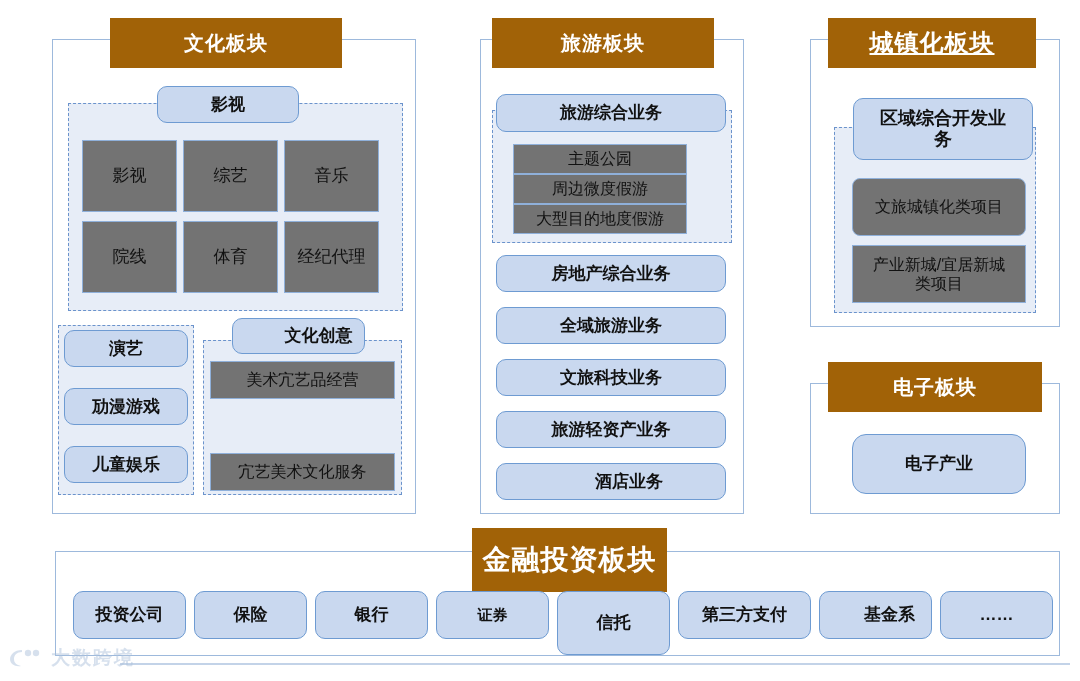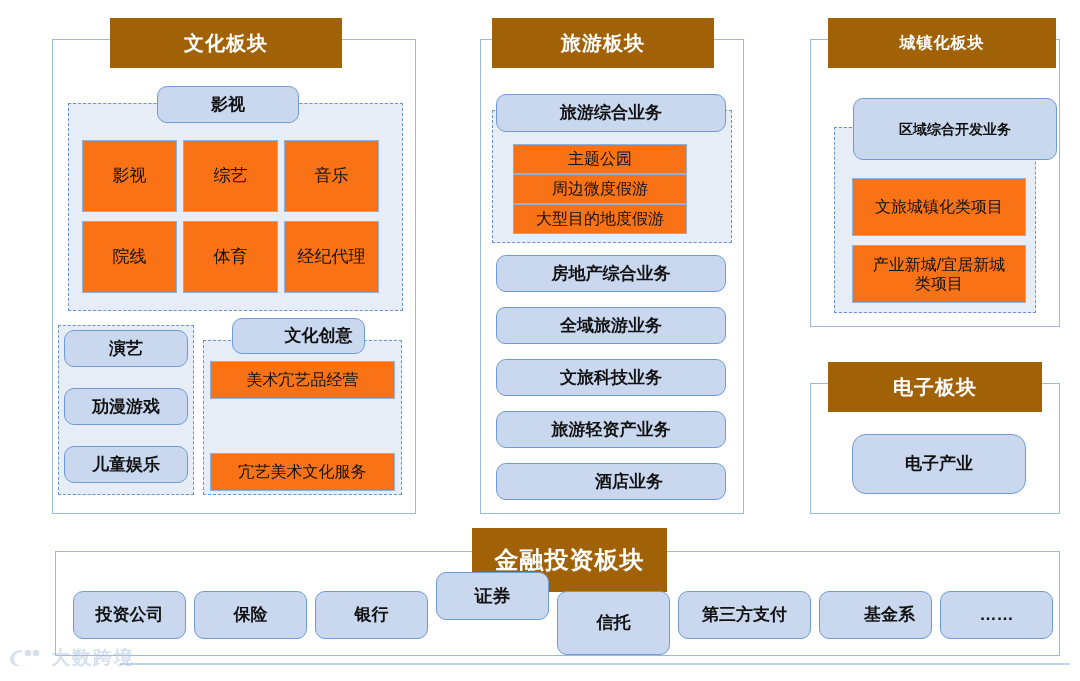--- a/index.html
+++ b/index.html
@@ -27,21 +27,21 @@
   
   .chip{
     position:absolute;background:#C9D8EF;border:1.8px solid #6E9BD2;
     border-radius:10px;display:flex;align-items:center;justify-content:center;
     text-align:center;font-weight:bold;color:#111;box-sizing:border-box;z-index:7;
     line-height:1.15;
   }
 
   
   .cell{
-    position:absolute;background:#f97316;border:1.2px solid #8FB0DA;
+    position:absolute;background:#737373;border:1.2px solid #8FB0DA;
     display:flex;align-items:center;justify-content:center;text-align:center;
     color:#111;box-sizing:border-box;line-height:1.2;
   }
 
   
   .watermark{position:absolute;left:8px;top:645px;display:flex;align-items:center;gap:7px;opacity:.5;}
   .wm-logo{width:36px;height:24px;position:relative;}
   .wm-text{font-size:19px;font-weight:bold;color:#AFC3DC;letter-spacing:2px;}
   .wm-line{position:absolute;left:120px;top:663px;width:950px;height:1.5px;background:#C3D3E8;}
 </style>
@@ -82,38 +82,38 @@
   <div class="cell" style="left:513px;top:174px;width:174px;height:30px;font-size:16px;">周边微度假游</div>
   <div class="cell" style="left:513px;top:204px;width:174px;height:30px;font-size:16px;">大型目的地度假游</div>
 
   <div class="chip" style="left:496px;top:255px;width:230px;height:37px;font-size:17px;">房地产综合业务</div>
   <div class="chip" style="left:496px;top:307px;width:230px;height:37px;font-size:17px;border-radius:9px;">全域旅游业务</div>
   <div class="chip" style="left:496px;top:359px;width:230px;height:37px;font-size:17px;">文旅科技业务</div>
   <div class="chip" style="left:496px;top:411px;width:230px;height:37px;font-size:17px;">旅游轻资产业务</div>
   <div class="chip" style="left:496px;top:463px;width:230px;height:37px;font-size:17px;padding-left:36px;">酒店业务</div>
 
   <div class="panel" style="left:810px;top:39px;width:250px;height:288px;"></div>
-  <div class="panel-title" style="left:828px;top:18px;width:228px;height:50px;font-size:16px;">城镇化板块</div>
+  <div class="panel-title" style="left:828px;top:18px;width:208px;height:50px;font-size:24px;text-decoration:underline;">城镇化板块</div>
 
   <div class="dash-group" style="left:834px;top:127px;width:202px;height:186px;"></div>
-  <div class="chip" style="left:853px;top:98px;width:204px;height:62px;font-size:14px;padding:0 26px;">区域综合开发业务</div>
-  <div class="cell" style="left:852px;top:178px;width:174px;height:58px;font-size:16px;">文旅城镇化类项目</div>
+  <div class="chip" style="left:853px;top:98px;width:180px;height:62px;font-size:18px;padding:0 26px;">区域综合开发业务</div>
+  <div class="cell" style="left:852px;top:178px;width:174px;height:58px;font-size:16px;border-radius:8px;">文旅城镇化类项目</div>
   <div class="cell" style="left:852px;top:245px;width:174px;height:58px;font-size:16px;padding:8px 12px;">产业新城/宜居新城类项目</div>
 
   <div class="panel" style="left:810px;top:383px;width:250px;height:131px;"></div>
   <div class="panel-title" style="left:828px;top:362px;width:214px;height:50px;font-size:20px;">电子板块</div>
   <div class="chip" style="left:852px;top:434px;width:174px;height:60px;font-size:17px;border-radius:14px;">电子产业</div>
 
   <div class="panel" style="left:55px;top:551px;width:1005px;height:105px;"></div>
-  <div class="panel-title" style="left:472px;top:528px;width:195px;height:64px;font-size:24px;">金融投资板块</div>
+  <div class="panel-title" style="left:472px;top:528px;width:195px;height:64px;font-size:28px;">金融投资板块</div>
 
   <div class="chip" style="left:73px;top:591px;width:113px;height:48px;font-size:17px;">投资公司</div>
   <div class="chip" style="left:194px;top:591px;width:113px;height:48px;font-size:17px;">保险</div>
   <div class="chip" style="left:315px;top:591px;width:113px;height:48px;font-size:17px;">银行</div>
-  <div class="chip" style="left:436px;top:572px;width:113px;height:48px;font-size:18px;">证券</div>
+  <div class="chip" style="left:436px;top:591px;width:113px;height:48px;font-size:15px;">证券</div>
   <div class="chip" style="left:557px;top:591px;width:113px;height:64px;font-size:17px;">信托</div>
   <div class="chip" style="left:678px;top:591px;width:133px;height:48px;font-size:17px;">第三方支付</div>
   <div class="chip" style="left:819px;top:591px;width:113px;height:48px;font-size:17px;padding-left:28px;">基金系</div>
   <div class="chip" style="left:940px;top:591px;width:113px;height:48px;font-size:17px;">……</div>
 
   <div class="wm-line"></div>
   <div class="watermark">
     <span class="wm-logo">
       <svg width="36" height="24" viewBox="0 0 36 24" fill="none">
         <path d="M14 4 C6 4, 2 9, 2 13 C2 18, 7 21, 13 20 C9 19, 6 17, 6 13 C6 9, 9 6, 14 6 Z" fill="#AFC3DC"></path>

